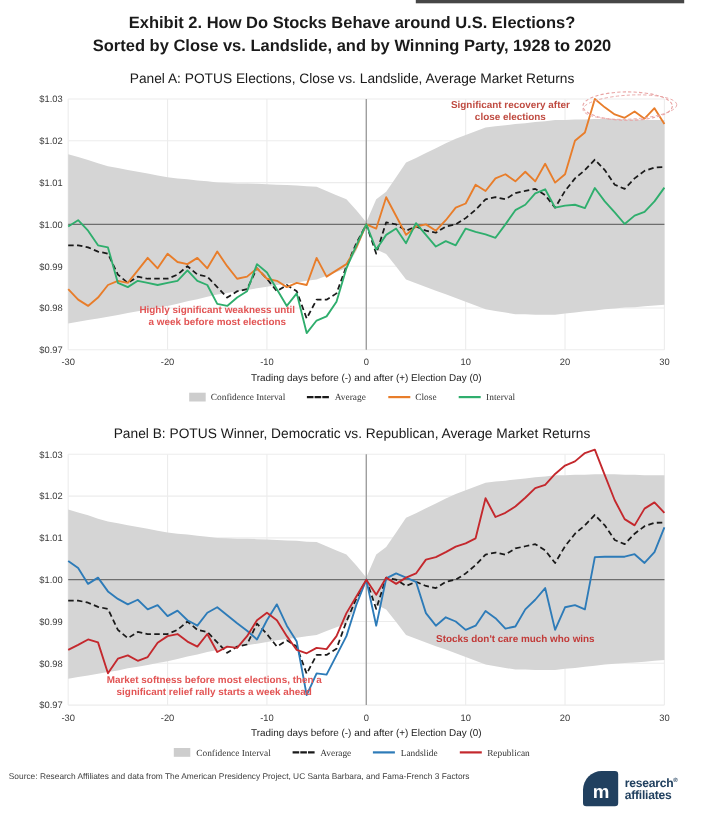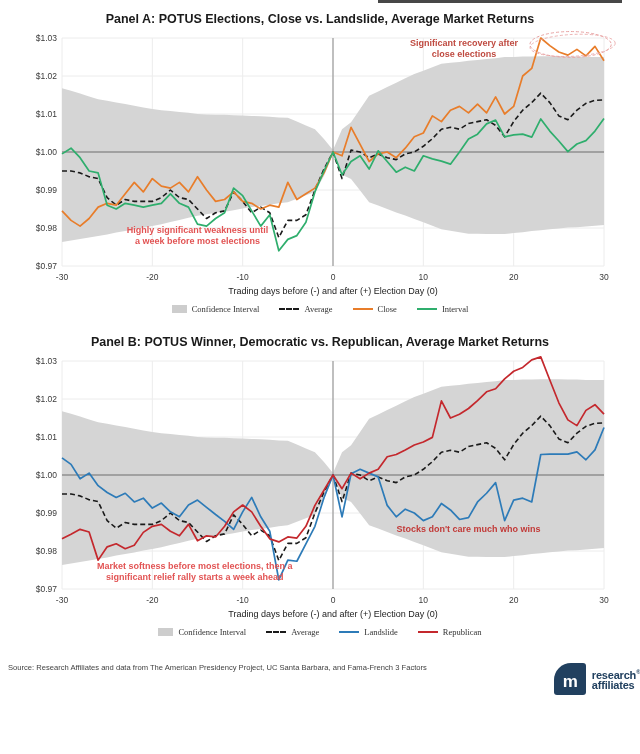--- a/index.html
+++ b/index.html
@@ -1,43 +1,47 @@
 <!DOCTYPE html>
 <html><head>
 <meta charset="utf-8">
 <style>
   html,body{margin:0;padding:0;background:#fff;}
   body{font-family:"Liberation Sans",sans-serif;}
   .page{position:relative;width:640px;height:754px;background:#fff;overflow:hidden;}
   .artifact-strip{position:absolute;top:0;left:378px;width:244px;height:3px;background:#474747;}
   .titles{margin-top:10px;text-align:center;font-size:15px;font-weight:bold;color:#1a1a1a;line-height:21px;}
-  .panel-title{margin-top:12px;text-align:center;font-size:12.5px;font-weight:bold;color:#1a1a1a;}
+  .panel-title{margin-top:12px;text-align:center;font-size:12.5px;font-weight:normal;color:#1a1a1a;}
   .panel-title.pb{margin-top:20px;}
   svg{display:block;margin-top:2px;}
   svg text{font-family:"Liberation Sans",sans-serif;}
   .legend{display:flex;justify-content:center;align-items:center;gap:20px;font-size:8.5px;color:#333;margin-top:2px;height:13px;}
   .lg-item{display:flex;align-items:center;gap:5px;font-family:Liberation Serif, serif;}
   .sw{display:inline-block;}
   .sw-box{width:15px;height:8px;background:#cdcdcd;}
   .sw-line{width:20px;height:0;border-top:2px solid;}
   .sw-dashed{width:20px;height:0;border-top:2px dashed;}
-  .footer{display:flex;justify-content:space-between;align-items:flex-start;margin-top:24px;padding:0 0 0 8px;}
+  .footer{display:flex;justify-content:space-between;align-items:flex-start;margin-top:10px;padding:0 24px 0 8px;}
   .source{font-size:7.6px;line-height:11px;color:#3f3f3f;max-width:450px;}
   .logo{display:flex;align-items:center;gap:6px;margin-top:1px;}
   .logo-mark{width:32px;height:32px;background:#21405f;border-radius:17px 3px 3px 3px;display:flex;align-items:flex-end;justify-content:center;}
   .logo-mark span{color:#fff;font-size:17px;font-weight:bold;line-height:26px;letter-spacing:-1px;}
   .logo-text{color:#21405f;font-size:11px;font-weight:bold;line-height:10.5px;letter-spacing:-0.2px;}
   .logo-text sup{font-size:5.5px;}
 </style>
 </head>
 <body>
 
 <div class="page">
   <div class="artifact-strip"></div>
 
+  <div class="titles">
+    <div>Exhibit 2. How Do Stocks Behave around U.S. Elections?</div>
+    <div>Sorted by Close vs. Landslide, and by Winning Party, 1928 to 2020</div>
+  </div>
 
   <div class="panel-title">Panel A: POTUS Elections, Close vs. Landslide, Average Market Returns</div>
   <svg id="chartA" width="640" height="272">
       <line x1="62" y1="238" x2="604" y2="238" stroke="#ececec" stroke-width="1"></line>
       <text x="57" y="241" text-anchor="end" font-size="8.5" fill="#3a3a3a">$0.97</text>
       <line x1="62" y1="199.99999999999997" x2="604" y2="199.99999999999997" stroke="#ececec" stroke-width="1"></line>
       <text x="57" y="202.99999999999997" text-anchor="end" font-size="8.5" fill="#3a3a3a">$0.98</text>
       <line x1="62" y1="162" x2="604" y2="162" stroke="#ececec" stroke-width="1"></line>
       <text x="57" y="165" text-anchor="end" font-size="8.5" fill="#3a3a3a">$0.99</text>
       <line x1="62" y1="124" x2="604" y2="124" stroke="#ececec" stroke-width="1"></line>

